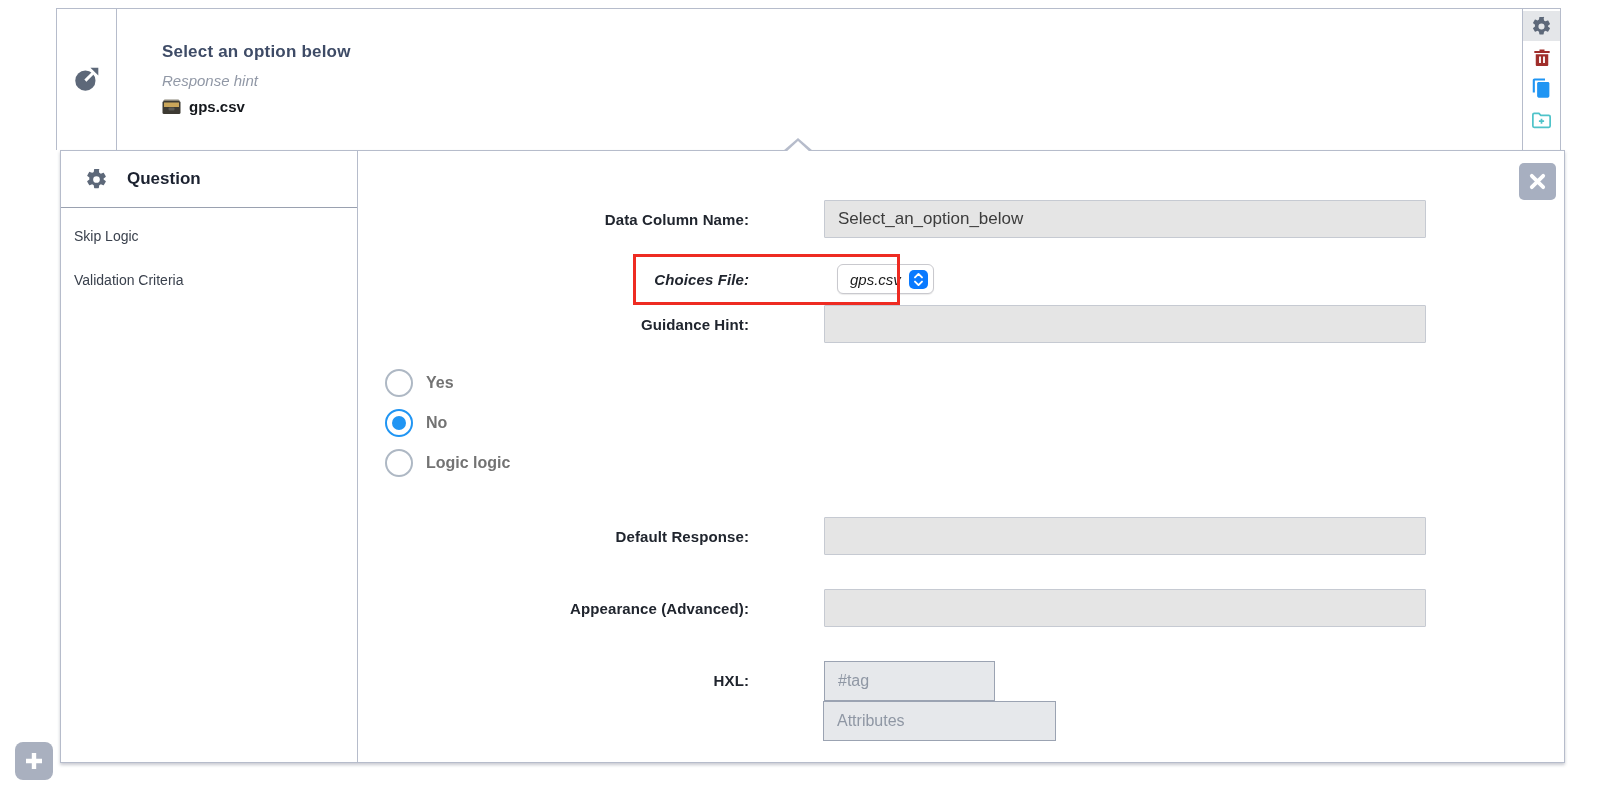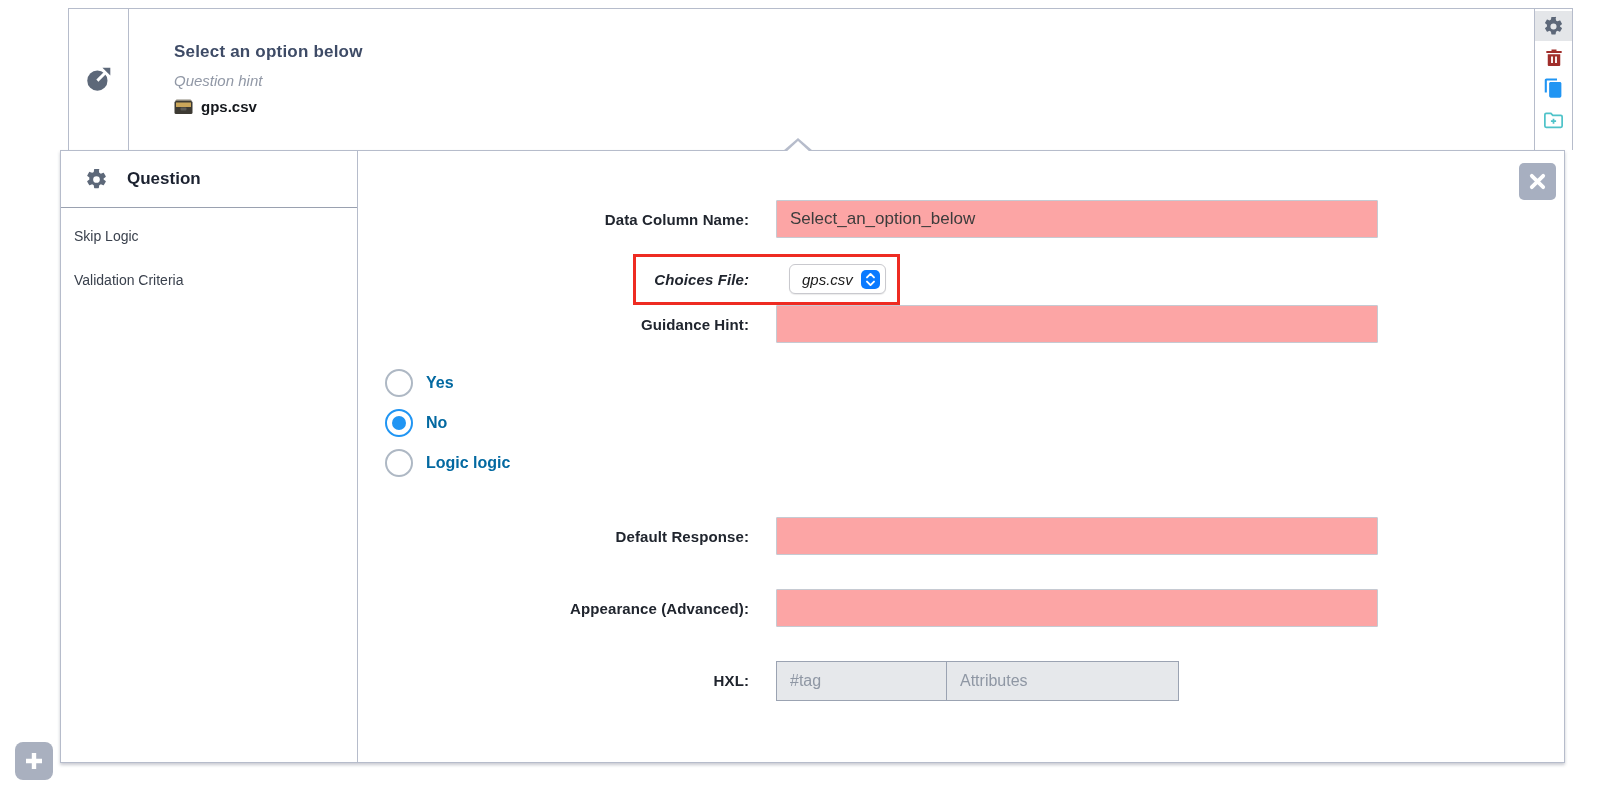--- a/index.html
+++ b/index.html
@@ -5,21 +5,21 @@
   * { box-sizing: border-box; }
   html,body { margin:0; padding:0; background:#fff; }
   body {
     width:1600px; height:800px; position:relative;
     font-family:"Liberation Sans", sans-serif;
     overflow:hidden;
   }
 
   
   .question-card {
-    position:absolute; left:68px; top:8px; width:1505px; height:142px;
+    position:absolute; left:56px; top:8px; width:1505px; height:142px;
     background:#fff; border:1px solid #b6bccb; border-bottom:none;
     display:flex;
   }
   .q-icon-cell {
     width:60px; flex:0 0 60px; border-right:1px solid #b6bccb;
     display:flex; align-items:center; justify-content:center;
   }
   .q-content { flex:1; padding:33px 0 0 45px; }
   .q-title { font-size:17px; font-weight:bold; color:#3e4b66; letter-spacing:.2px; }
   .q-hint  { font-size:15px; font-style:italic; color:#9198a6; margin-top:10px; }
@@ -71,30 +71,30 @@
   }
 
   
   .main { flex:1; position:relative; padding-top:1px; }
   .close-btn {
     position:absolute; top:12px; right:8px; width:37px; height:37px;
     background:#a7afc0; border-radius:5px; cursor:pointer;
     display:flex; align-items:center; justify-content:center;
   }
 
-  .form-row { display:flex; align-items:flex-start; position:relative; }
+  .form-row { display:flex; align-items:flex-start; position:relative;gap:48px; }
   .row-label {
     width:391px; flex:0 0 391px; text-align:right;
     font-size:15px; font-weight:bold; color:#20252e; letter-spacing:.1px;
   }
   .pad10 { padding-top:11px; }
   .row-field { margin-left:27px; }
 
   .text-input {
-    width:602px; height:38px; border:1px solid #c6cad2; background:#fca5a5;
+    width:602px; height:38px; border:1px solid #c6cad2; background:#e5e5e5;
     font-family:"Liberation Sans", sans-serif; font-size:17px; color:#3c3c3c;
     padding:0 13px; outline:none; border-radius:1px;
   }
 
   
   .red-annotation {
     position:absolute; left:275px; top:0px; width:267px; height:51px;
     border:3px solid #ee2b22; pointer-events:none; z-index:5;
   }
   .mac-select {
@@ -108,21 +108,21 @@
   
   .radio-row { display:flex; align-items:center; gap:13px; margin-bottom:12px; cursor:pointer; }
   .radio-circle {
     width:28px; height:28px; border-radius:50%; border:2px solid #aeb8c4; background:#fff;
     display:flex; align-items:center; justify-content:center; flex:0 0 28px;
   }
   .radio-circle.checked { border-color:#2095f3; }
   .radio-circle.checked::after {
     content:""; width:14px; height:14px; border-radius:50%; background:#2095f3; display:block;
   }
-  .radio-label { font-size:16px; font-weight:bold; color:#0369a1; }
+  .radio-label { font-size:16px; font-weight:bold; color:#737373; }
 
   
   .hxl-input {
     height:40px; background:#e6e8eb; border:1px solid #9ba3b2;
     font-family:"Liberation Sans", sans-serif; font-size:16px; color:#3c3c3c;
     padding:0 13px; outline:none;
   }
   .hxl-input::placeholder { color:#8f97a4; opacity:1; }
   .hxl-tag { width:171px; }
   .hxl-attr { width:233px; margin-left:-1px; }
@@ -145,21 +145,21 @@
     <span>
       <svg width="27" height="27" viewBox="0 0 24 24">
         <circle cx="11" cy="13" r="9" fill="#5d6879"></circle>
         <path d="M11 13 L20.5 3.5" stroke="#ffffff" stroke-width="2.6"></path>
         <path d="M15.5 1.5 L22.5 1.5 L22.5 8.5 Z" fill="#5d6879"></path>
       </svg>
     </span>
   </div>
   <div class="q-content">
     <div class="q-title">Select an option below</div>
-    <div class="q-hint">Question hint</div>
+    <div class="q-hint">Response hint</div>
     <div class="q-file">
       <span>
         <svg width="19" height="16" viewBox="0 0 19 16">
           <rect x="0.5" y="2" width="18" height="13" rx="1.5" fill="#3d3a33"></rect>
           <path d="M1 2 L18 2 L16.5 0.5 L2.5 0.5 Z" fill="#8a8578"></path>
           <rect x="2" y="3.5" width="15" height="4.5" fill="#caa65a"></rect>
           <rect x="6.5" y="8.5" width="6" height="3" rx="1" fill="#5d5b55"></rect>
         </svg>
       </span>
       <span>gps.csv</span>
@@ -283,21 +283,21 @@
 
     <div class="form-row" style="margin-top:34px;">
       <div class="row-label pad10">Appearance (Advanced):</div>
       <div class="row-field">
         <input class="text-input" type="text" value="" style="">
       </div>
     </div>
 
     <div class="form-row" style="margin-top:34px;">
       <div class="row-label pad10">HXL:</div>
-      <div class="row-field" style="display:flex;">
+      <div class="row-field" style="display:flex;flex-direction:column;">
         <input class="hxl-input hxl-tag" type="text" placeholder="#tag" style="">
         <input class="hxl-input hxl-attr" type="text" placeholder="Attributes" style="">
       </div>
     </div>
   </div>
 </div>
 
 <div class="add-btn">
   <span>
     <svg width="22" height="22" viewBox="0 0 22 22">

